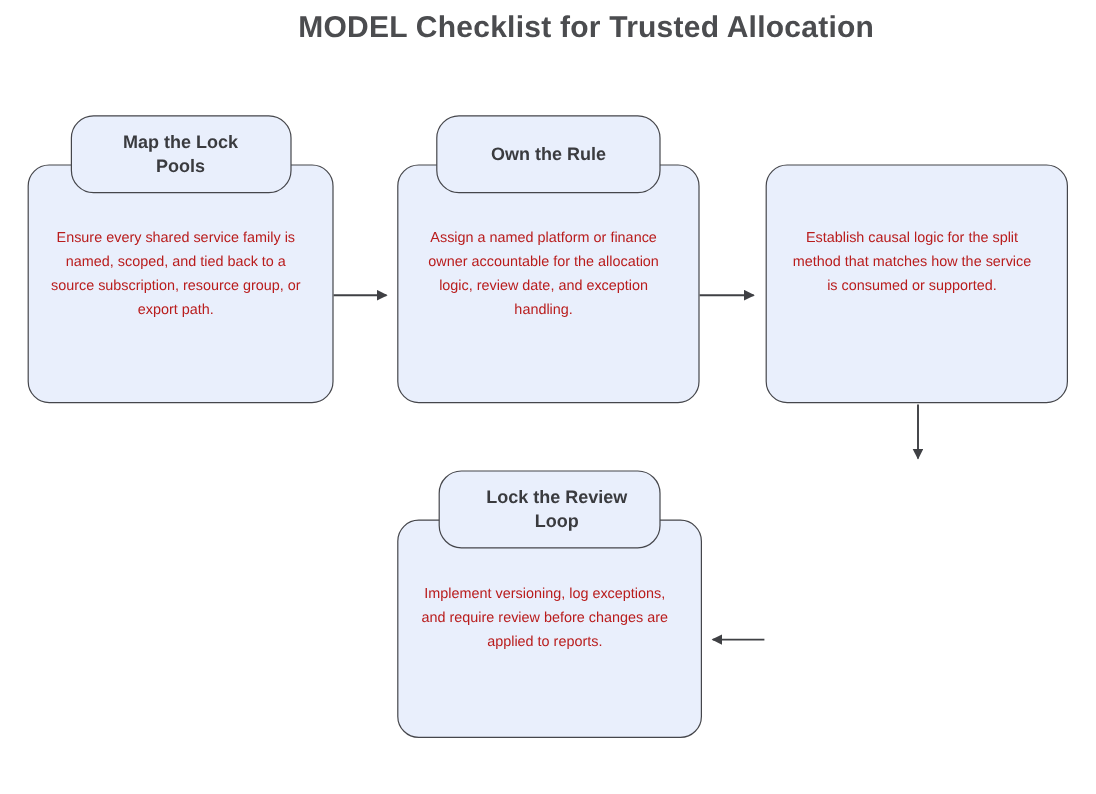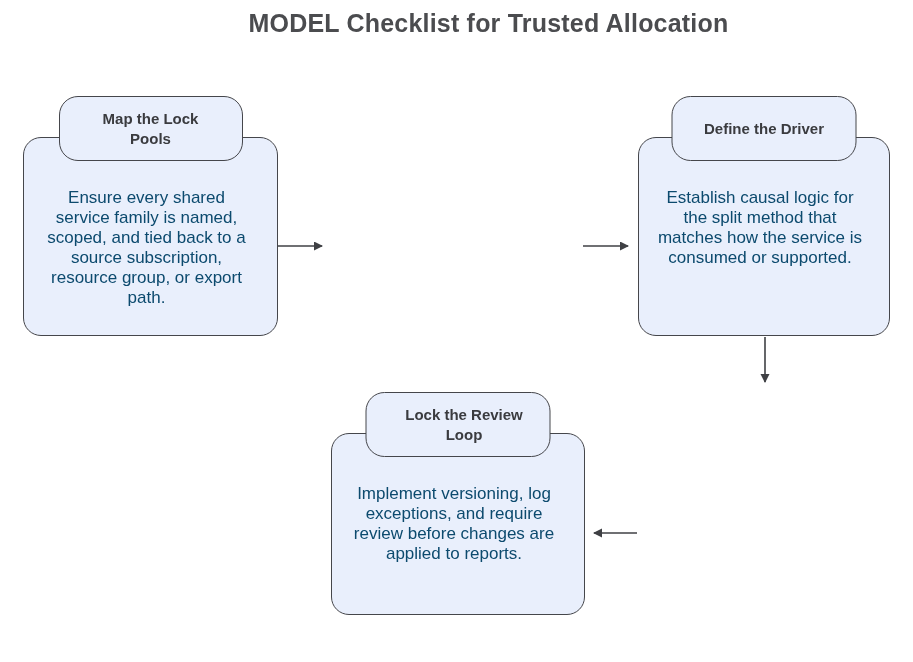--- a/index.html
+++ b/index.html
@@ -48,23 +48,23 @@
     font-weight: 700;
     color: #3A3B3F;
     line-height: 20px;
     white-space: pre-line;
     z-index: 2;
   }
   .node-desc {
     margin: 0;
     padding: 50px 26px 12px 18px;
     text-align: center;
-    font-size: 17px;
+    font-size: 12px;
     line-height: 20px;
-    color: #0c4a6e;
+    color: #b91c1c;
   }
   .arrows {
     position: absolute;
     top: 0;
     left: 0;
     width: 913px;
     height: 662px;
     z-index: 1;
     pointer-events: none;
   }
@@ -77,25 +77,28 @@
   <div class="page-title">MODEL Checklist for Trusted Allocation</div>
 
   <div class="node" style="left:23px; top:137px; width:255px; height:199px;">
     <div class="node-header" style="width:184px;">
       <span>Map the Lock
 Pools</span>
     </div>
     <p class="node-desc">Ensure every shared service family is named, scoped, and tied back to a source subscription, resource group, or export path.</p>
   </div>
 
+  <div class="node" style="left:331px; top:137px; width:252px; height:199px;">
+    <div class="node-header" style="width:187px;">
+      <span>Own the Rule</span>
+    </div>
+    <p class="node-desc">Assign a named platform or finance owner accountable for the allocation logic, review date, and exception handling.</p>
+  </div>
 
   <div class="node" style="left:638px; top:137px; width:252px; height:199px;">
-    <div class="node-header" style="width:185px;">
-      <span>Define the Driver</span>
-    </div>
     <p class="node-desc">Establish causal logic for the split method that matches how the service is consumed or supported.</p>
   </div>
 
 
   <div class="node" style="left:331px; top:433px; width:254px; height:182px;">
     <div class="node-header" style="width:185px;padding-left:12px;">
       <span>Lock the Review
 Loop</span>
     </div>
     <p class="node-desc">Implement versioning, log exceptions, and require review before changes are applied to reports.</p>

